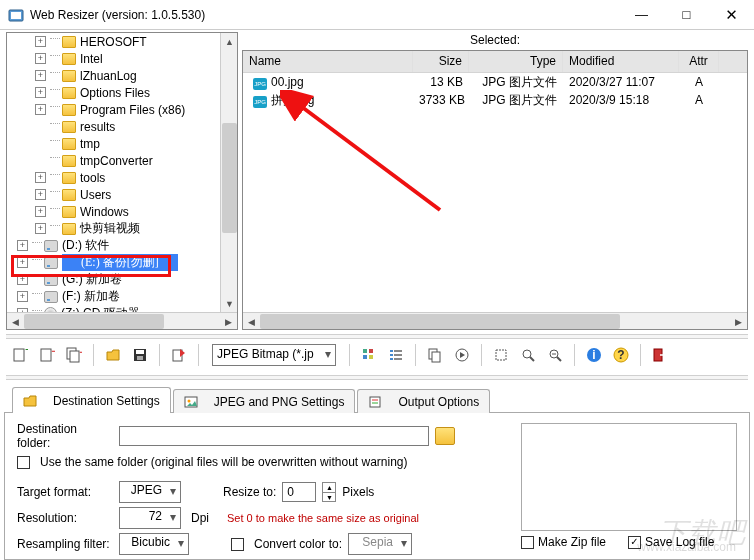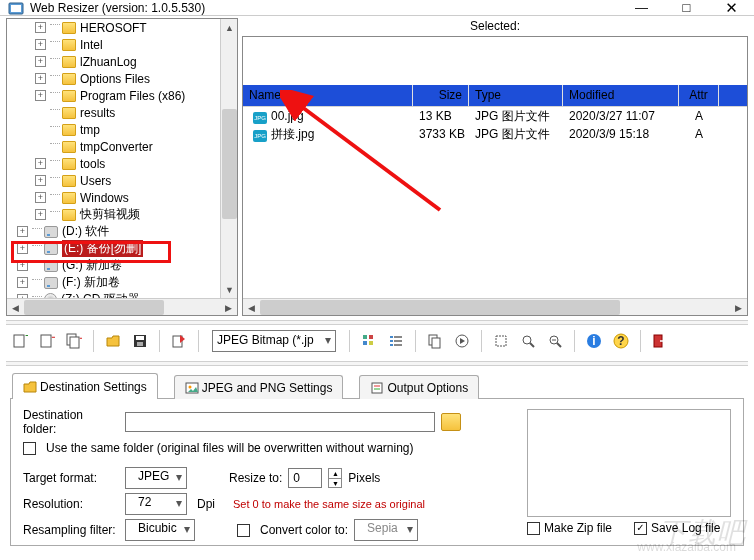--- a/index.html
+++ b/index.html
@@ -1,80 +1,80 @@
 <!DOCTYPE html>
 <html><head>
 <meta charset="utf-8">
 <style>
 * { box-sizing: border-box; margin: 0; padding: 0; font-family: "Segoe UI", Tahoma, sans-serif; font-size: 12px; }
 body { background: #fff; width: 754px; height: 560px; position: relative; overflow: hidden; }
 
-.titlebar { height: 16px; background: #fff; display: flex; align-items: center; padding: 0 0 0 8px; border-bottom: 1px solid #ccc; }
+.titlebar { height: 30px; background: #fff; display: flex; align-items: center; padding: 0 0 0 8px; border-bottom: 1px solid #ccc; }
 .titlebar .app-icon { width: 16px; height: 16px; margin-right: 6px; }
 .titlebar .title { flex: 1; color: #000; }
 .titlebar .winbtn { width: 45px; height: 29px; display: flex; align-items: center; justify-content: center; color: #000; font-size: 13px; cursor: default; }
 .titlebar .winbtn.close { font-size: 15px; }
 
 .main-area { display: flex; height: 300px; }
 
 .tree-panel { width: 232px; border: 1px solid #888; margin: 2px 2px 0 6px; overflow: hidden; position: relative; background: #fff; }
 .tree-inner { overflow-y: auto; overflow-x: auto; height: 100%; }
 .tree-item { display: flex; align-items: center; height: 17px; white-space: nowrap; padding-left: 6px; }
 .tree-item .toggle { width: 11px; height: 11px; border: 1px solid #888; display: inline-flex; align-items: center; justify-content: center; font-size: 9px; line-height: 1; margin-right: 4px; color: #555; background: #fff; }
 .tree-item .toggle.plus::before { content: "+"; }
 .tree-item .toggle.none { border: none; }
 .tree-item .dotted { display: inline-block; width: 10px; border-bottom: 1px dotted #aaa; margin-right: 2px; position: relative; top: -3px; }
 .tree-item .folder-ic { width: 14px; height: 12px; background: linear-gradient(#ffe27a,#f5c23d); border: 1px solid #d4a017; border-radius: 1px; margin-right: 4px; }
 .tree-item .drive-ic { width: 14px; height: 12px; background: #d9d9d9; border: 1px solid #999; border-radius: 2px; margin-right: 4px; position: relative; }
 .tree-item .drive-ic::after { content:""; position:absolute; bottom:1px; left:2px; width:3px; height:2px; background:#5b9bd5; }
 .tree-item .cd-ic { width: 13px; height: 13px; border: 1px solid #999; border-radius: 50%; margin-right: 4px; background: radial-gradient(circle,#fff 20%,#ccc 22%,#eee 60%); }
 .tree-item .label { }
-.tree-item.selected .label { background: #b91c1c; color: #fff; padding: 0 2px; }
+.tree-item.selected .label { background: #3b82f6; color: #fff; padding: 0 19px; font-family: Liberation Serif, serif; }
 .tree-item.indent1 { padding-left: 28px; }
 .tree-item.indent0 { padding-left: 10px; }
 .tree-redbox { position: absolute; border: 3px solid #e11; pointer-events: none; }
 
 .right-panel { flex: 1; margin: 2px 6px 0 2px; display: flex; flex-direction: column; }
 .selected-label { text-align: center; height: 18px; line-height: 16px; }
 .list-panel { flex: 1; border: 1px solid #888; background: #fff; position: relative; overflow: hidden; }
-.list-header { display: flex; height: 22px; background: #1d4ed8; border-bottom: 1px solid #d4d4d4; margin-top: 48px; }
+.list-header { display: flex; height: 22px; background: #e5e5e5; border-bottom: 1px solid #d4d4d4; }
 .list-header .col { padding: 3px 6px 0 6px; border-right: 1px solid #e0e0e0; }
 .list-body { }
 .list-row { display: flex; height: 18px; align-items: center; }
 .list-row .cell { padding: 0 6px; overflow: hidden; white-space: nowrap; }
 .list-row .file-ic { width: 14px; height: 12px; background: #18a0c8; border-radius: 2px; margin: 0 4px 0 4px; display: inline-block; color: #fff; font-size: 6px; line-height: 12px; text-align: center; }
 .col-name { width: 170px; }
-.col-size { width: 56px; }
-.col-type { width: 94px; }
+.col-size { width: 56px; text-align: right; }
+.col-type { width: 94px; text-align: right; }
 .col-mod { width: 116px; }
 .col-attr { width: 40px; text-align: center; }
 .hscroll { position: absolute; bottom: 0; left: 0; right: 0; height: 17px; background: #f0f0f0; border-top: 1px solid #ccc; }
 .hscroll .thumb { position: absolute; top: 1px; height: 15px; background: #cdcdcd; border-radius: 2px; }
 .hscroll .arrow { position: absolute; top: 0; width: 17px; height: 17px; display: flex; align-items: center; justify-content: center; font-size: 9px; color: #555; }
 
 .annot-arrow { position: absolute; pointer-events: none; }
 
 .toolbar-sep { height: 5px; border-top: 1px solid #d0d0d0; border-bottom: 1px solid #d0d0d0; margin: 4px 6px 0 6px; background: #f5f5f5; }
 .toolbar { height: 32px; display: flex; align-items: center; padding: 0 8px; gap: 3px; }
 .tbtn { width: 24px; height: 24px; display: inline-flex; align-items: center; justify-content: center; border: 1px solid transparent; border-radius: 2px; }
 .tsep { width: 1px; height: 22px; background: #ccc; margin: 0 4px; }
 .format-combo { width: 124px; height: 22px; border: 1px solid #7a7a7a; padding: 2px 18px 2px 4px; position: relative; background: #fff; margin: 0 6px; }
 .format-combo::after { content: "▾"; position: absolute; right: 4px; top: 2px; color: #555; }
 
 .tabs-row { display: flex; align-items: flex-end; height: 26px; padding-left: 12px; margin-top: 6px; }
-.tab { display: inline-flex; align-items: center; gap: 3px; height: 24px; padding: 0 10px; border: 1px solid #aaa; border-bottom: none; border-radius: 3px 3px 0 0; background: #f4f4f4; margin-right: 16px; position: relative; top: 1px; }
+.tab { display: inline-flex; align-items: center; gap: 16px; height: 24px; padding: 0 10px; border: 1px solid #aaa; border-bottom: none; border-radius: 3px 3px 0 0; background: #f4f4f4; margin-right: 2px; position: relative; top: 1px; }
 .tab.active { background: #fff; height: 26px; }
 .tab .tic { width: 14px; height: 14px; }
-.tabpanel { border: 1px solid #aaa; margin: 0 10px; padding: 10px 12px 8px 12px; height: 148px; background: #fff; display: flex; }
+.tabpanel { border: 1px solid #aaa; margin: 0 4px; padding: 10px 12px 8px 12px; height: 148px; background: #fff; display: flex; }
 .left-settings { width: 490px; }
 .right-settings { flex: 1; padding-left: 14px; position: relative; }
 .form-row { display: flex; align-items: center; height: 26px; gap: 6px; }
 .form-row label.lbl { width: 96px; }
 .txt-input { height: 20px; border: 1px solid #7a7a7a; padding: 1px 4px; background: #fff; }
-.combo { height: 22px; border: 1px solid #7a7a7a; padding: 1px 18px 1px 12px; background: #fff; position: relative; display: inline-block; }
+.combo { height: 22px; border: 1px solid #7a7a7a; padding: 1px 18px 1px 6px; background: #fff; position: relative; display: inline-block; text-align: right; }
 .combo::after { content: "▾"; position: absolute; right: 4px; top: 2px; color: #555; }
 .chk { width: 13px; height: 13px; border: 1px solid #333; display: inline-flex; align-items: center; justify-content: center; font-size: 10px; margin-right: 4px; background: #fff; }
 .chk.checked::before { content: "✓"; color: #000; line-height: 1; }
 .redtext { color: #c00000; font-size: 11px; }
 .browse-ic { width: 20px; height: 18px; background: linear-gradient(#ffe27a,#f5c23d); border: 1px solid #c59015; border-radius: 2px; display: inline-block; }
 
 .preview-box { border: 1px solid #aaa; height: 108px; margin-bottom: 4px; background: #fff; }
 .imgsize-row { font-size: 11px; margin-bottom: 6px; }
 .bottom-checks { display: flex; gap: 22px; align-items: center; }
 .watermark { position: absolute; right: 8px; bottom: 8px; font-size: 28px; color: rgba(0,0,0,0.12); font-style: italic; font-weight: 300; letter-spacing: 1px; pointer-events: none; }

